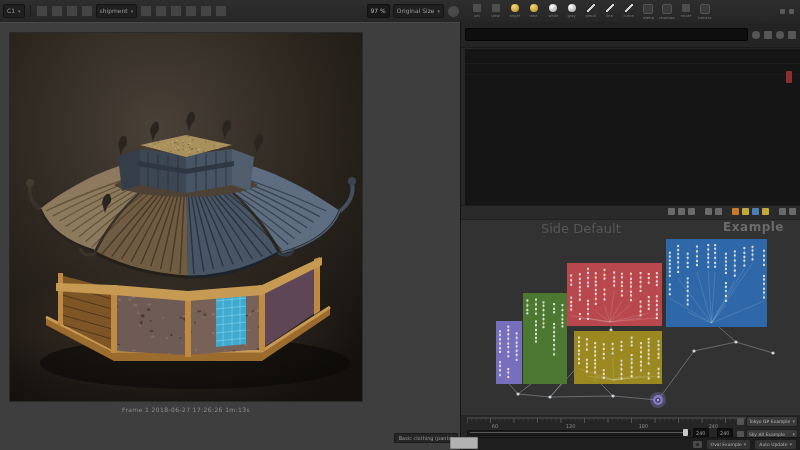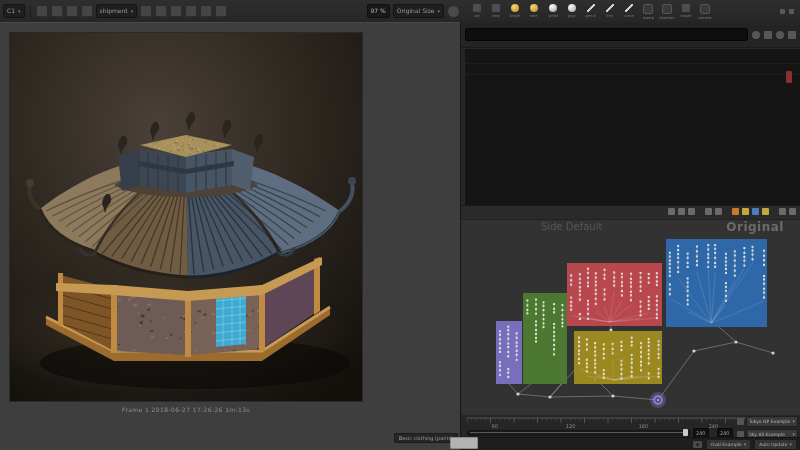--- a/index.html
+++ b/index.html
@@ -52,21 +52,21 @@
   .rt-row{height:10px;border-bottom:1px solid #1d1d1d;}
   #rt-tag{position:absolute;right:8px;top:22px;width:6px;height:12px;background:#8a3030;border-radius:1px;}
   
   #network-panel{position:absolute;left:461px;top:205px;width:339px;height:210px;
     background:#323232;border-top:1px solid #1c1c1c;}
   #net-header{position:absolute;left:0;top:0;width:100%;height:13px;background:#2a2a2a;
     border-bottom:1px solid #222;}
   #net-header-icons{position:absolute;right:4px;top:2px;display:flex;gap:3px;align-items:center;}
   .net-ic{width:7px;height:7px;border-radius:1px;background:#6a6a6a;}
   .net-gap{width:4px;height:1px;}
-  #net-path-label{position:absolute;left:80px;top:15px;font-size:10px;color:#575757;}
+  #net-path-label{position:absolute;left:80px;top:15px;font-size:13px;color:#575757;}
   #net-context-label{position:absolute;right:16px;top:14px;font-size:12px;color:#6b6b6b;
     font-weight:bold;letter-spacing:.5px;}
   #net-svg{position:absolute;left:0;top:0;}
   
   #playbar{position:absolute;left:461px;top:415px;width:339px;height:22px;background:#262626;}
   #ruler{position:absolute;left:6px;top:2px;}
   #slider-track{position:absolute;left:6px;top:15px;width:222px;height:4px;background:#1b1b1b;
     border-radius:2px;border:1px solid #141414;}
   #slider-line{position:absolute;left:2px;top:1px;right:2px;height:1px;background:#5a5a5a;}
   #slider-handle{position:absolute;right:2px;top:-2px;width:5px;height:7px;background:#c9c9c9;border-radius:1px;}
@@ -506,21 +506,21 @@
           <div class="net-ic" style="background: rgb(200, 122, 40);"></div>
           <div class="net-ic" style="background: rgb(195, 169, 60);"></div>
           <div class="net-ic" style="background: rgb(74, 127, 181);"></div>
           <div class="net-ic" style="background: rgb(195, 169, 60);"></div>
           <div class="net-gap"></div>
           <div class="net-ic"></div>
           <div class="net-ic"></div>
         </div>
     </div>
     <div id="net-path-label">Side Default</div>
-    <div id="net-context-label">Original</div>
+    <div id="net-context-label">Example</div>
     <svg id="net-svg" width="339" height="210">
         <g stroke="rgba(205,212,220,0.45)" stroke-width="0.8" fill="none">
           <line x1="48" y1="178" x2="57" y2="188"></line>
           <line x1="70" y1="178" x2="57" y2="188"></line>
           <line x1="57" y1="188" x2="89" y2="191"></line>
           <line x1="100" y1="178" x2="89" y2="191"></line>
           <line x1="89" y1="191" x2="152" y2="190"></line>
           <line x1="140" y1="178" x2="152" y2="190"></line>
           <line x1="152" y1="190" x2="197" y2="194"></line>
           <line x1="150" y1="120" x2="150" y2="124"></line>

